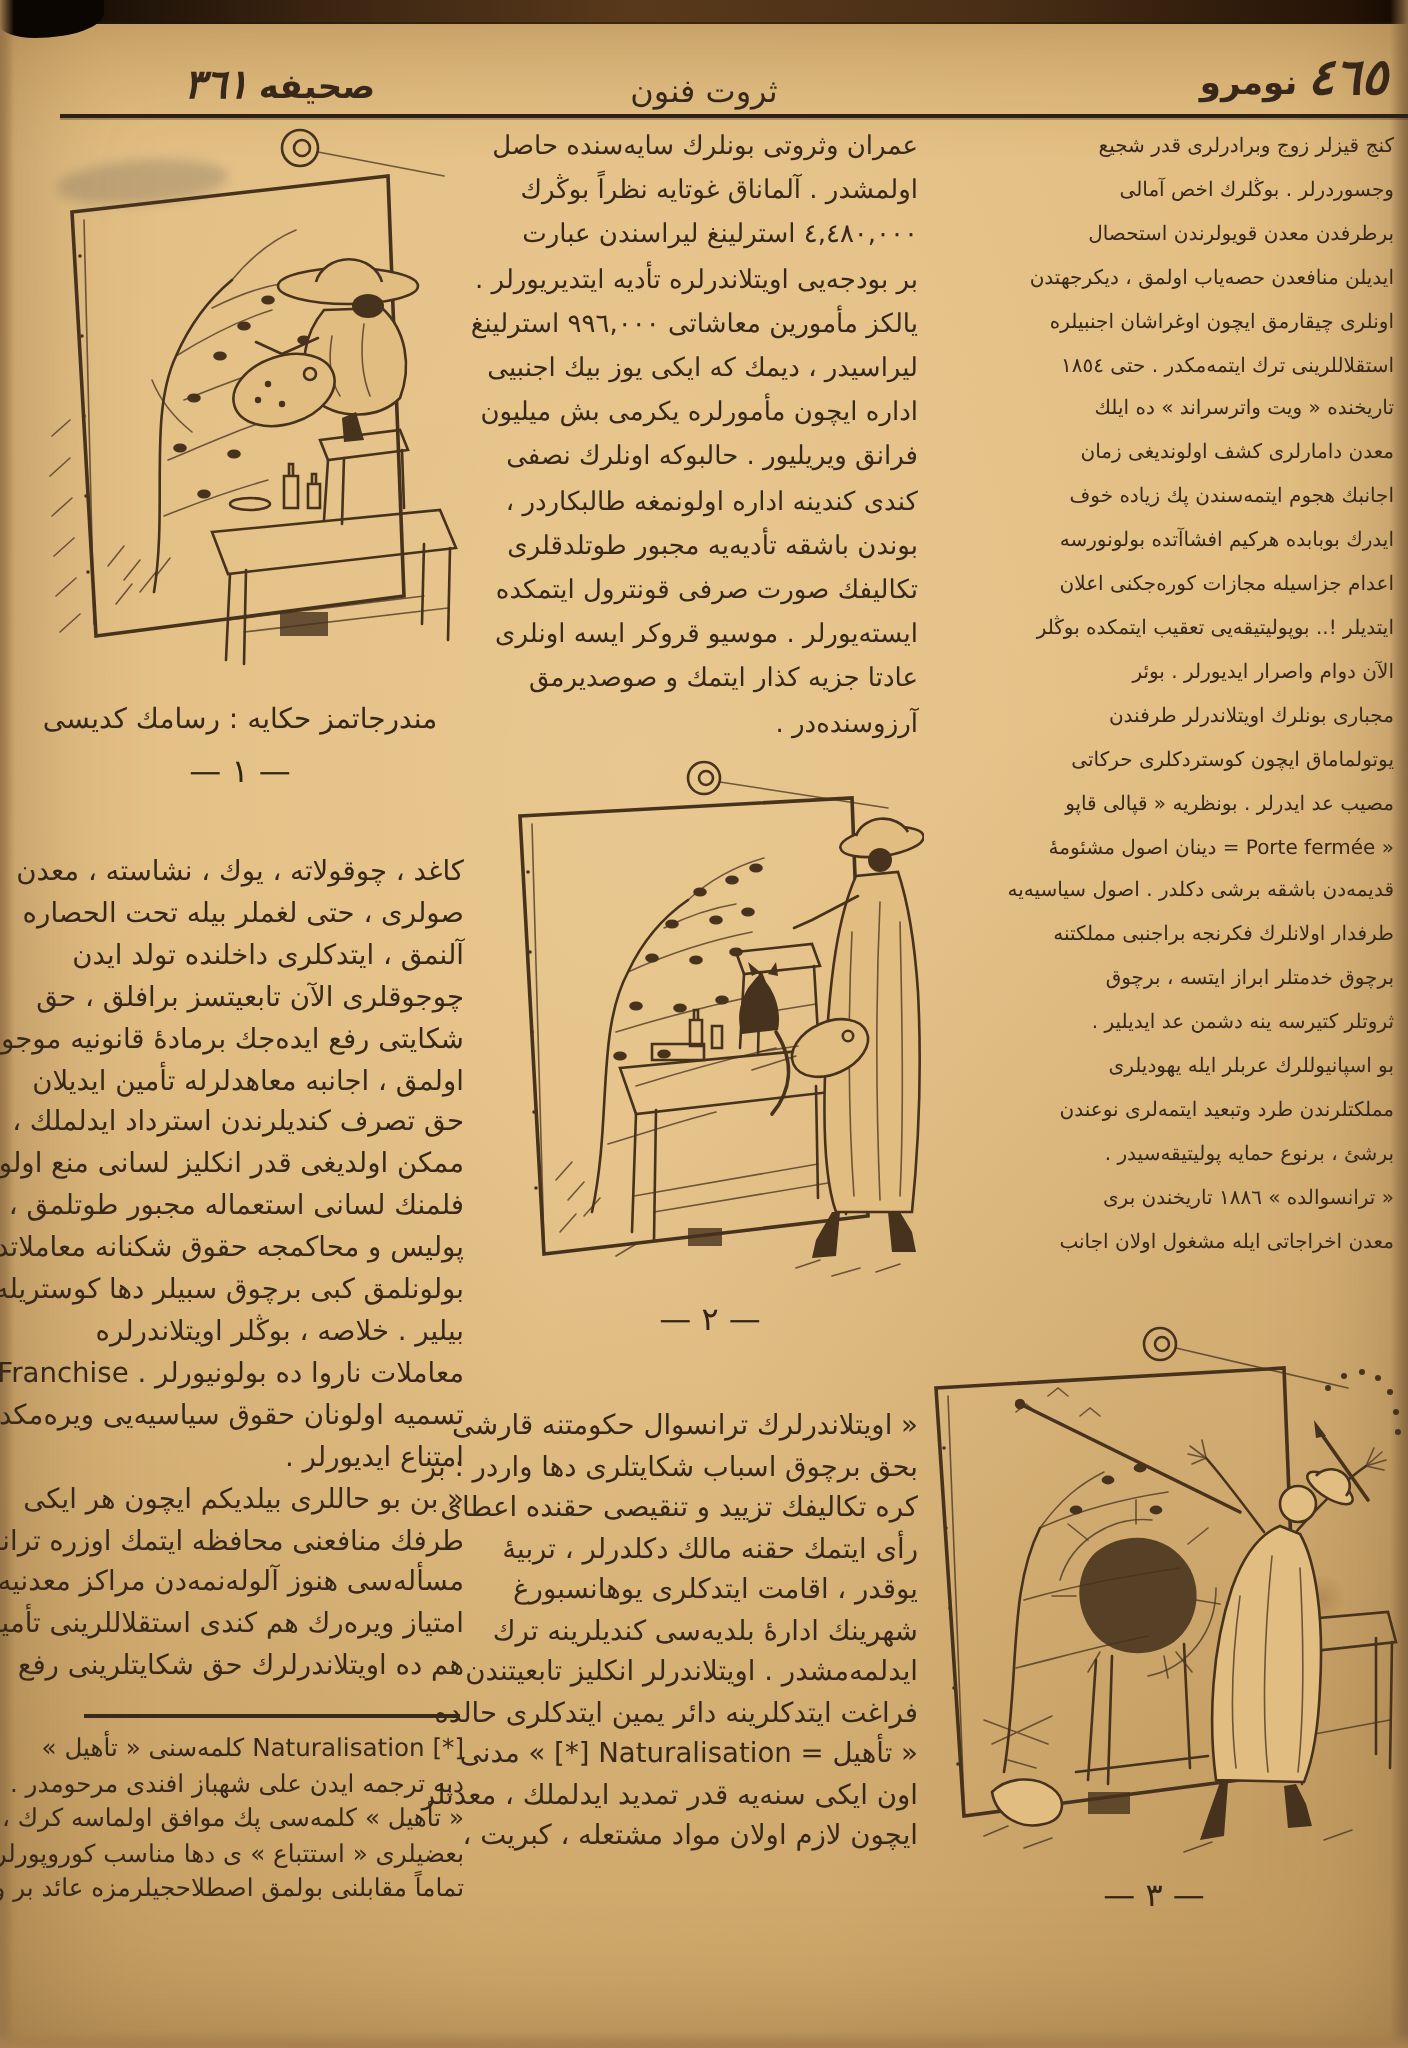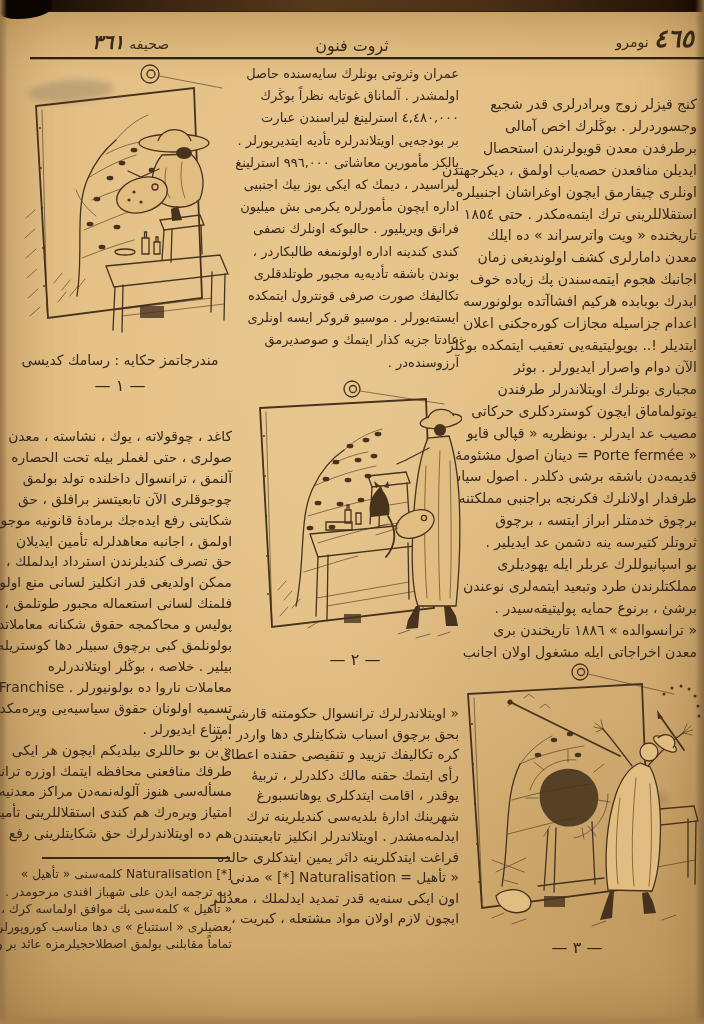--- a/index.html
+++ b/index.html
@@ -26,29 +26,29 @@
     background:linear-gradient(to right,#9a7749,rgba(154,119,73,0));}
   .bottom-edge{bottom:0;left:0;width:704px;height:8px;
     background:linear-gradient(to top,#a98150,rgba(169,129,80,0));}
   .smudge{top:80px;left:28px;width:86px;height:22px;background:rgba(110,100,86,.30);
     filter:blur(3px);border-radius:50%;transform:rotate(-4deg);}
   .stain{top:788px;left:648px;width:26px;height:22px;border-radius:50%;
     background:radial-gradient(circle,rgba(150,108,58,.38),rgba(150,108,58,0) 70%);}
   
   .hdr{top:27px;direction:rtl;white-space:nowrap;}
   .hdr .big{font-size:25px;font-weight:bold;letter-spacing:1px;font-style:italic;}
-  .hdr .small{font-size:14px;}
+  .hdr .small{font-size:17px;font-weight:bold;}
   #hdr-issue{right:10px;top:24px;}
   #hdr-title{left:0;right:0;top:36px;text-align:center;font-size:16px;}
   #hdr-page{left:92px;top:30px;}
   #hdr-rule{top:57px;left:30px;width:674px;height:2px;background:#2e2014;box-shadow:0 1px 0 rgba(46,32,20,.3);}
   
   .col{direction:rtl;text-align:right;}
   .tline{white-space:nowrap;overflow:visible;}
-  #col-right{top:63px;left:461px;width:236px;font-size:14px;line-height:21.9px;margin-top:31px;}
+  #col-right{top:63px;left:461px;width:236px;font-size:10px;line-height:21.9px;}
   #col-mid-top{top:63px;left:233px;width:226px;font-size:13px;line-height:22.2px;}
   #col-mid-bottom{top:703px;left:233px;width:226px;font-size:13.8px;line-height:20.5px;}
   #col-left{top:426px;left:8px;width:224px;font-size:13.8px;line-height:20.9px;}
   #story-caption{top:352px;left:8px;width:224px;text-align:center;font-size:14px;direction:rtl;}
   .fig-num{text-align:center;font-size:16px;letter-spacing:2px;direction:rtl;color:#322416;}
   #fig1-num{top:376px;left:8px;width:224px;}
   #fig2-num{top:650px;left:248px;width:214px;}
   #fig3-num{top:938px;left:452px;width:250px;}
   #footnote-rule{top:857px;left:42px;width:188px;height:1.5px;background:#3a2a1a;}
   #footnotes{top:866px;left:8px;width:224px;font-size:12.3px;line-height:17.6px;direction:rtl;text-align:right;}
@@ -145,21 +145,21 @@
       <div class="tline">« تأهيل = Naturalisation [*] » مدنى</div>
       <div class="tline">اون ايكى سنه‌يه قدر تمديد ايدلملك ، معدنلر</div>
       <div class="tline">ايچون لازم اولان مواد مشتعله ، كبريت ،</div>
     </div>
 
   <div class="abs" id="story-caption">مندرجاتمز حكايه : رسامك كديسى</div>
   <div class="abs fig-num" id="fig1-num">— ١ —</div>
   <div class="abs col" id="col-left">
       <div class="tline">كاغد ، چوقولاته ، يوك ، نشاسته ، معدن</div>
       <div class="tline">صولرى ، حتى لغملر بيله تحت الحصاره</div>
-      <div class="tline">آلنمق ، ترانسوال داخلنده تولد بولمق</div>
+      <div class="tline">آلنمق ، ايتدكلرى داخلنده تولد ايدن</div>
       <div class="tline">چوجوقلرى الآن تابعيتسز برافلق ، حق</div>
       <div class="tline">شكايتى رفع ايده‌جك برمادهٔ قانونيه موجود</div>
       <div class="tline">اولمق ، اجانبه معاهدلرله تأمين ايديلان</div>
       <div class="tline">حق تصرف كنديلرندن استرداد ايدلملك ،</div>
       <div class="tline">ممكن اولديغى قدر انكليز لسانى منع اولونه‌رق</div>
       <div class="tline">فلمنك لسانى استعماله مجبور طوتلمق ،</div>
       <div class="tline">پوليس و محاكمجه حقوق شكنانه معاملاتده</div>
       <div class="tline">بولونلمق كبى برچوق سبيلر دها كوستريله .</div>
       <div class="tline">بيلير . خلاصه ، بوڭلر اويتلاندرلره</div>
       <div class="tline">معاملات ناروا ده بولونيورلر . Franchise</div>

